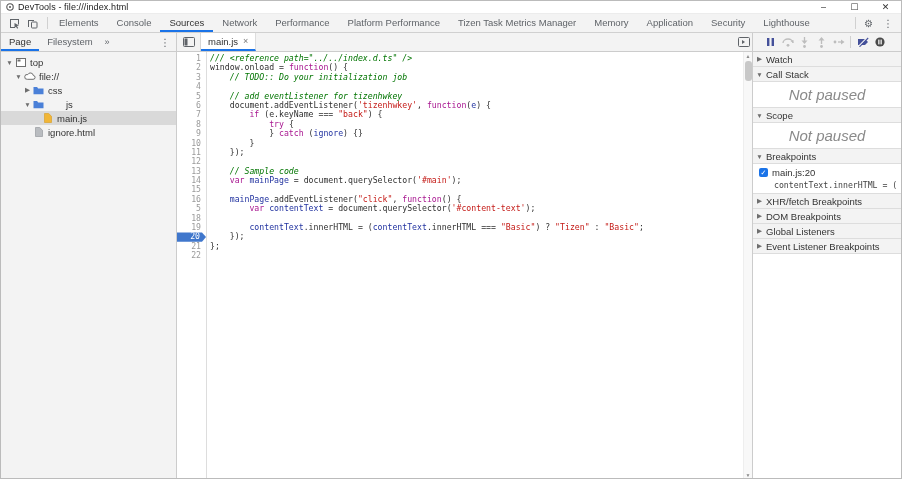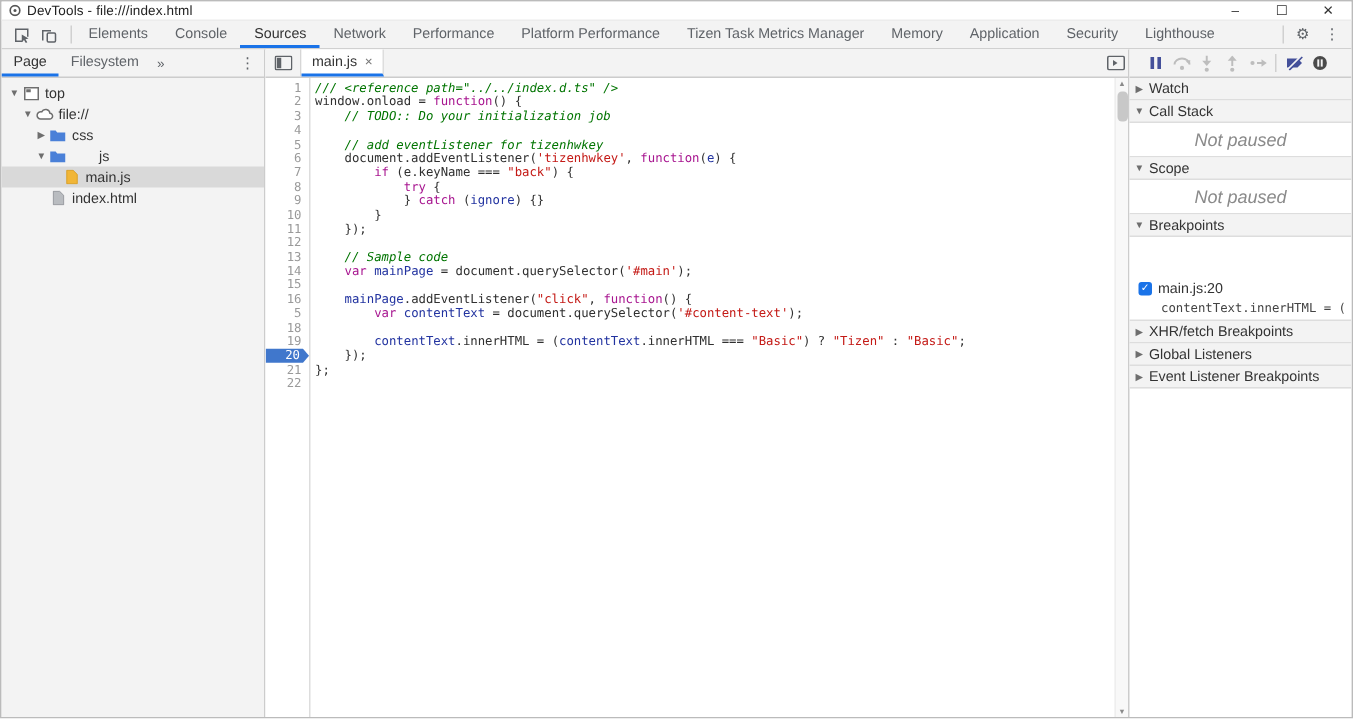--- a/index.html
+++ b/index.html
@@ -60,23 +60,23 @@
   .sc-arrow { font-size:5px; color:#8a8a8a; height:8px; line-height:8px;}
   .sc-thumb { width:7px; height:20px; background:#c8c8c8; border-radius:3px; margin-top:1px;}
   .sc-fill { flex:1;}
   
   .dbg { width:149px; border-left:1px solid #ccc; background:#fff; display:flex; flex-direction:column; font-size:9.5px;}
   .dbg-toolbar { height:19px; background:#f3f3f3; border-bottom:1px solid #ccc; display:flex; align-items:center; padding-left:9px;}
   .dbg-btn { width:17px; height:15px; display:flex; align-items:center; justify-content:center;}
   .dbg-sep { width:1px; height:12px; background:#d0d0d0; margin:0 3px;}
   .sect-head { height:15px; background:#f3f3f3; border-bottom:1px solid #ddd; display:flex; align-items:center; color:#333;}
   .sect-head .arr { width:13px; text-align:center; font-size:6.5px; color:#6e6e6e;}
-  .sect-note { background:#fff; border-bottom:1px solid #ddd; color:#8a8a8a; font-style:italic; text-align:center; padding:4px 0; font-size:12px;}
+  .sect-note { background:#fff; border-bottom:1px solid #ddd; color:#8a8a8a; font-style:italic; text-align:center; padding:4px 0; font-size:15px;}
   .bp-entry { background:#fff; border-bottom:1px solid #ddd; padding:3px 4px 3px 6px;}
-  .bp-row1 { display:flex; align-items:center; gap:4px; color:#333;margin-top:26px;}
+  .bp-row1 { display:flex; align-items:center; gap:4px; color:#333;}
   .bp-check { width:9px; height:9px; background:#1a73e8; border-radius:2px; color:#fff; font-size:7px; line-height:9px; text-align:center; flex:none;}
   .bp-code { font-family:"DejaVu Sans Mono", monospace; font-size:8.2px; color:#444; padding:2px 0 0 15px; white-space:nowrap; overflow:hidden;}
   svg { display:block; }
 </style>
 </head>
 <body>
 
 <div class="app">
 
   <div class="titlebar">
@@ -187,21 +187,21 @@
             </span>
             <span style="margin-left: 3px;">main.js</span>
           </div>
           <div class="tree-row" style="padding-left: 22px;">
             <span class="tw-arrow"></span>
             <span class="tw-icon">
               <svg width="8" height="10" viewBox="0 0 8 10">
                 <path d="M0.5 0.5 h4.2 l2.8 2.8 v6.2 h-7 Z" fill="#b9bcc0" stroke="#8d9095" stroke-width="0.6"></path>
               </svg>
             </span>
-            <span style="margin-left: 3px;">index.html</span>
+            <span style="margin-left: 3px;">ignore.html</span>
           </div>
         </div>
     </div>
 
     <div class="editor-col">
       <div class="ed-tabbar">
         <span class="ed-navbtn">
           <svg width="12" height="10" viewBox="0 0 12 10">
               <rect x="0.5" y="0.5" width="11" height="9" rx="1" fill="none" stroke="#5f6368"></rect>
               <rect x="1.5" y="1.5" width="3" height="7" fill="#5f6368"></rect>
@@ -353,20 +353,24 @@
               <span>main.js:20</span>
             </div>
             <div class="bp-code">contentText.innerHTML = (co…</div>
           </div>
           <div class="sect-head">
             <span class="arr">▶</span>
             <span>XHR/fetch Breakpoints</span>
           </div>
           <div class="sect-head">
             <span class="arr">▶</span>
+            <span>DOM Breakpoints</span>
+          </div>
+          <div class="sect-head">
+            <span class="arr">▶</span>
             <span>Global Listeners</span>
           </div>
           <div class="sect-head">
             <span class="arr">▶</span>
             <span>Event Listener Breakpoints</span>
           </div>
         </div>
     </div>
   </div>
 

